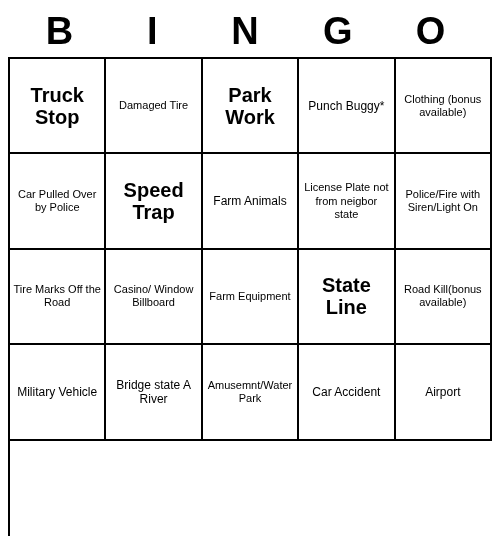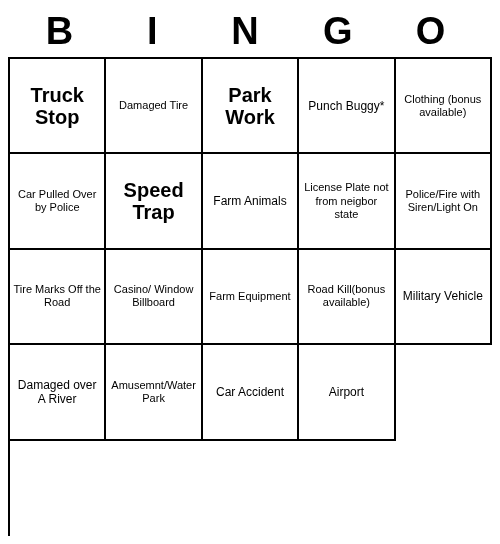--- a/index.html
+++ b/index.html
@@ -117,27 +117,30 @@
     <div class="cell">
       <span class="cell-text">Tire Marks Off the Road</span>
     </div>
     <div class="cell">
       <span class="cell-text">Casino/ Window Billboard</span>
     </div>
     <div class="cell">
       <span class="cell-text">Farm Equipment</span>
     </div>
     <div class="cell">
+      <span class="cell-text large">State Line</span>
+    </div>
+    <div class="cell">
       <span class="cell-text">Road Kill(bonus available)</span>
     </div>
     <div class="cell">
       <span class="cell-text medium">Military Vehicle</span>
     </div>
     <div class="cell">
-      <span class="cell-text medium">Damaged over A River</span>
+      <span class="cell-text medium">Bridge state A River</span>
     </div>
     <div class="cell">
       <span class="cell-text">Amusemnt/Water Park</span>
     </div>
     <div class="cell">
       <span class="cell-text medium">Car Accident</span>
     </div>
     <div class="cell">
       <span class="cell-text medium">Airport</span>
     </div>

